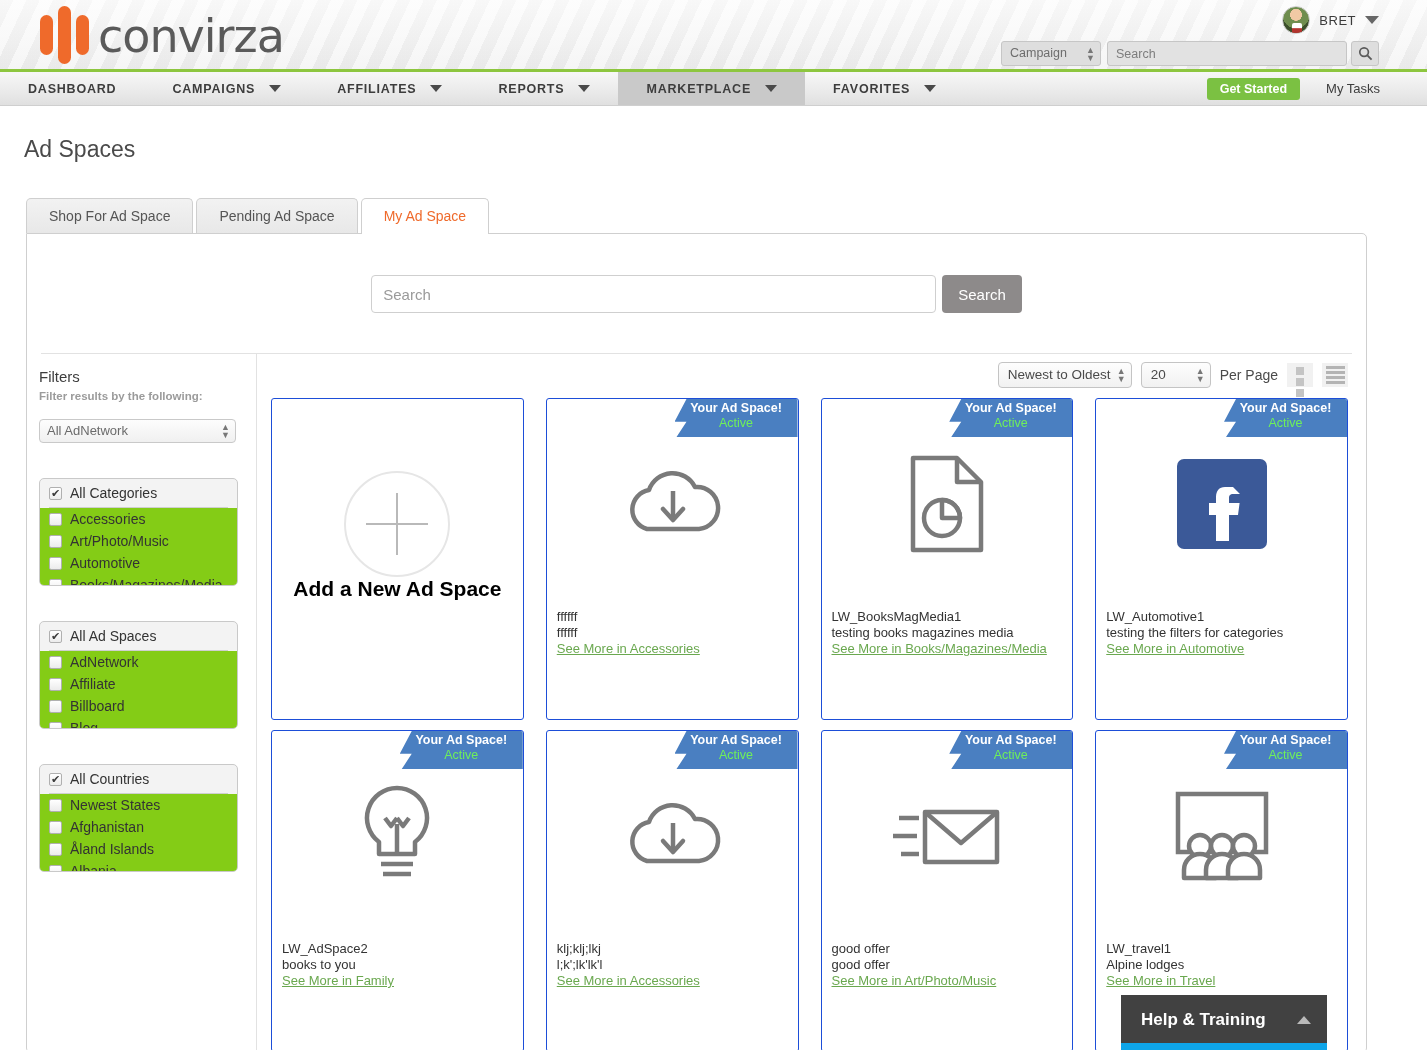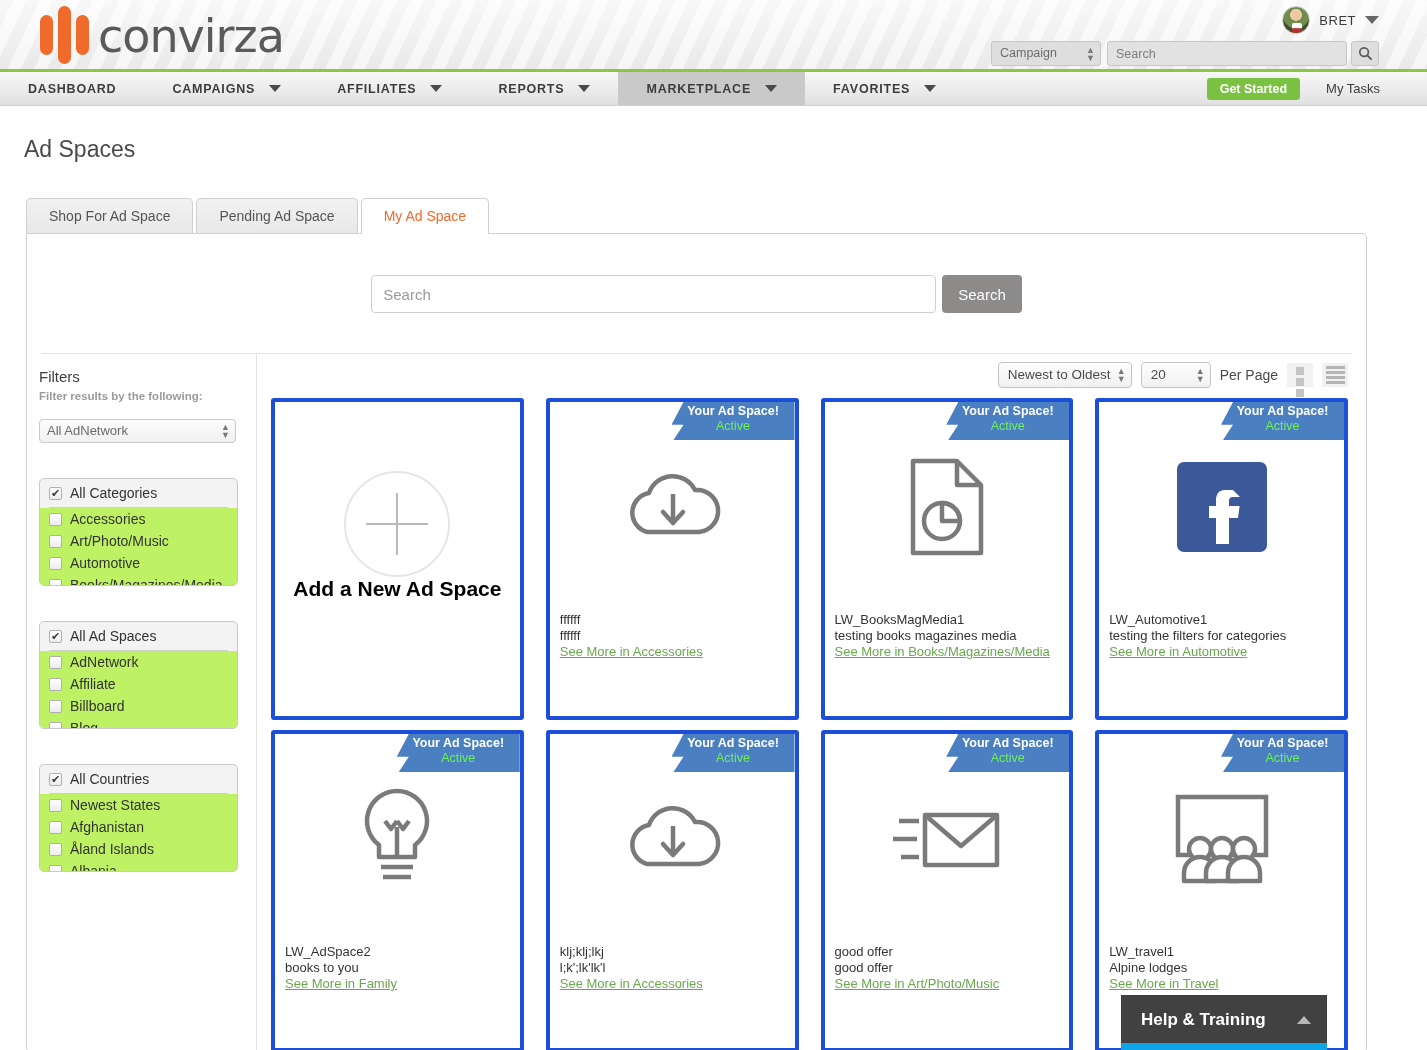--- a/index.html
+++ b/index.html
@@ -45,21 +45,21 @@
   .avatar:after{
     content:"";position:absolute;left:9px;top:16px;width:10px;height:12px;
     background:linear-gradient(180deg,#ffffff 0 45%, #b3342e 46% 100%);
     border-radius:2px;
   }
   .uname{ font-size:13px; color:#3b3b3b; letter-spacing:.5px;}
   .caret{ width:0;height:0;border-left:7px solid transparent;border-right:7px solid transparent;border-top:8px solid #666; }
 
   .top-search{ position:absolute; right:48px; top:41px; display:flex; align-items:stretch; height:25px;}
   .sel-campaign{
-    width:110px; height:25px; font-size:12.5px; color:#6d6d6d;
+    width:100px; height:25px; font-size:12.5px; color:#6d6d6d;
     background:#dedede; border:1px solid #c6c6c6; border-radius:3px;
     padding:0 18px 0 8px; line-height:23px; position:relative; margin-right:6px;
   }
   .sel-campaign .spin{ position:absolute; right:5px; top:4px; font-size:9px; color:#777; line-height:8px;}
   .top-search-input{
     width:240px;height:25px;border:1px solid #c6c6c6;border-radius:3px;
     background:#e2e2e2;color:#6d6d6d;font-size:12.5px;padding:0 8px;
     font-family:"Liberation Sans",sans-serif;
   }
   .top-search-input::placeholder{color:#7d7d7d;}
@@ -143,21 +143,21 @@
     border:1px solid #c9c9c9;border-radius:5px;
     background:#f3f3f3; overflow:hidden; padding:0;
   }
   .fbox.compact{ height:108px; }
   .fbox .row{
     display:flex;align-items:center;gap:8px;
     padding:3px 9px;font-size:14px;color:#333;cursor:pointer;
   }
   .fbox .row.head{ padding-top:6px;padding-bottom:6px; }
   .fbox .hr{height:1px;background:#cfcfcf;margin:0 9px;}
-  .fbox .list{ background:#bef264;}
+  .fbox .list{ background:#84cc16;}
   .cb{
     width:13px;height:13px;flex:0 0 13px;border:1px solid #b0b0b0;border-radius:2px;
     background:linear-gradient(180deg,#fff,#ececec);
     display:flex;align-items:center;justify-content:center;
     font-size:11px;color:#3b3b3b;line-height:1;
   }
 
   
   .cards-area{ flex:1; padding:8px 0 0 14px; }
   .toolbar{ display:flex;justify-content:flex-end;align-items:center;gap:9px;padding-right:18px;}
@@ -171,21 +171,21 @@
   .sel-sort .spin,.sel-per .spin{position:absolute;right:5px;top:4px;font-size:9px;color:#777;line-height:8px;}
   .per-label{ font-size:14px;color:#4a4a4a;}
   .viewbtn{ width:26px;height:24px;background:#f1f1f1;display:flex;flex-direction:column;align-items:center;justify-content:center;gap:2px;cursor:pointer;}
   .viewbtn.grid{ flex-direction:row;flex-wrap:wrap;gap:3px;padding:4px;}
   .viewbtn.grid i{ width:8px;height:8px;background:#c4c4c4;display:block;}
   .viewbtn.list i{ width:19px;height:3px;background:#b4b4b4;display:block;}
 
   .cardrow{ display:flex; gap:22px; margin-top:10px; padding-right:18px;}
   .card{
     flex:1 1 0; min-width:0; height:322px;
-    border:4px solid #1d4ed8;border-radius:3px;background:#fff;
+    border:1px solid #1d4ed8;border-radius:3px;background:#fff;
     position:relative; overflow:hidden;
   }
   .ribbon{
     position:absolute; top:0; right:0; width:123px; height:38px;
     background:#4a7fc1; color:#fff; text-align:center; padding-top:2px;
     clip-path:polygon(12px 0, 100% 0, 100% 100%, 2px 100%, 12px 60%, 0 60%);
   }
   .ribbon .t1{ font-size:12.5px;font-weight:bold;line-height:15px;}
   .ribbon .t2{ font-size:12.5px;color:#6ff05a;line-height:15px;}
   .card-icon{ height:210px; display:flex;align-items:center;justify-content:center; }

